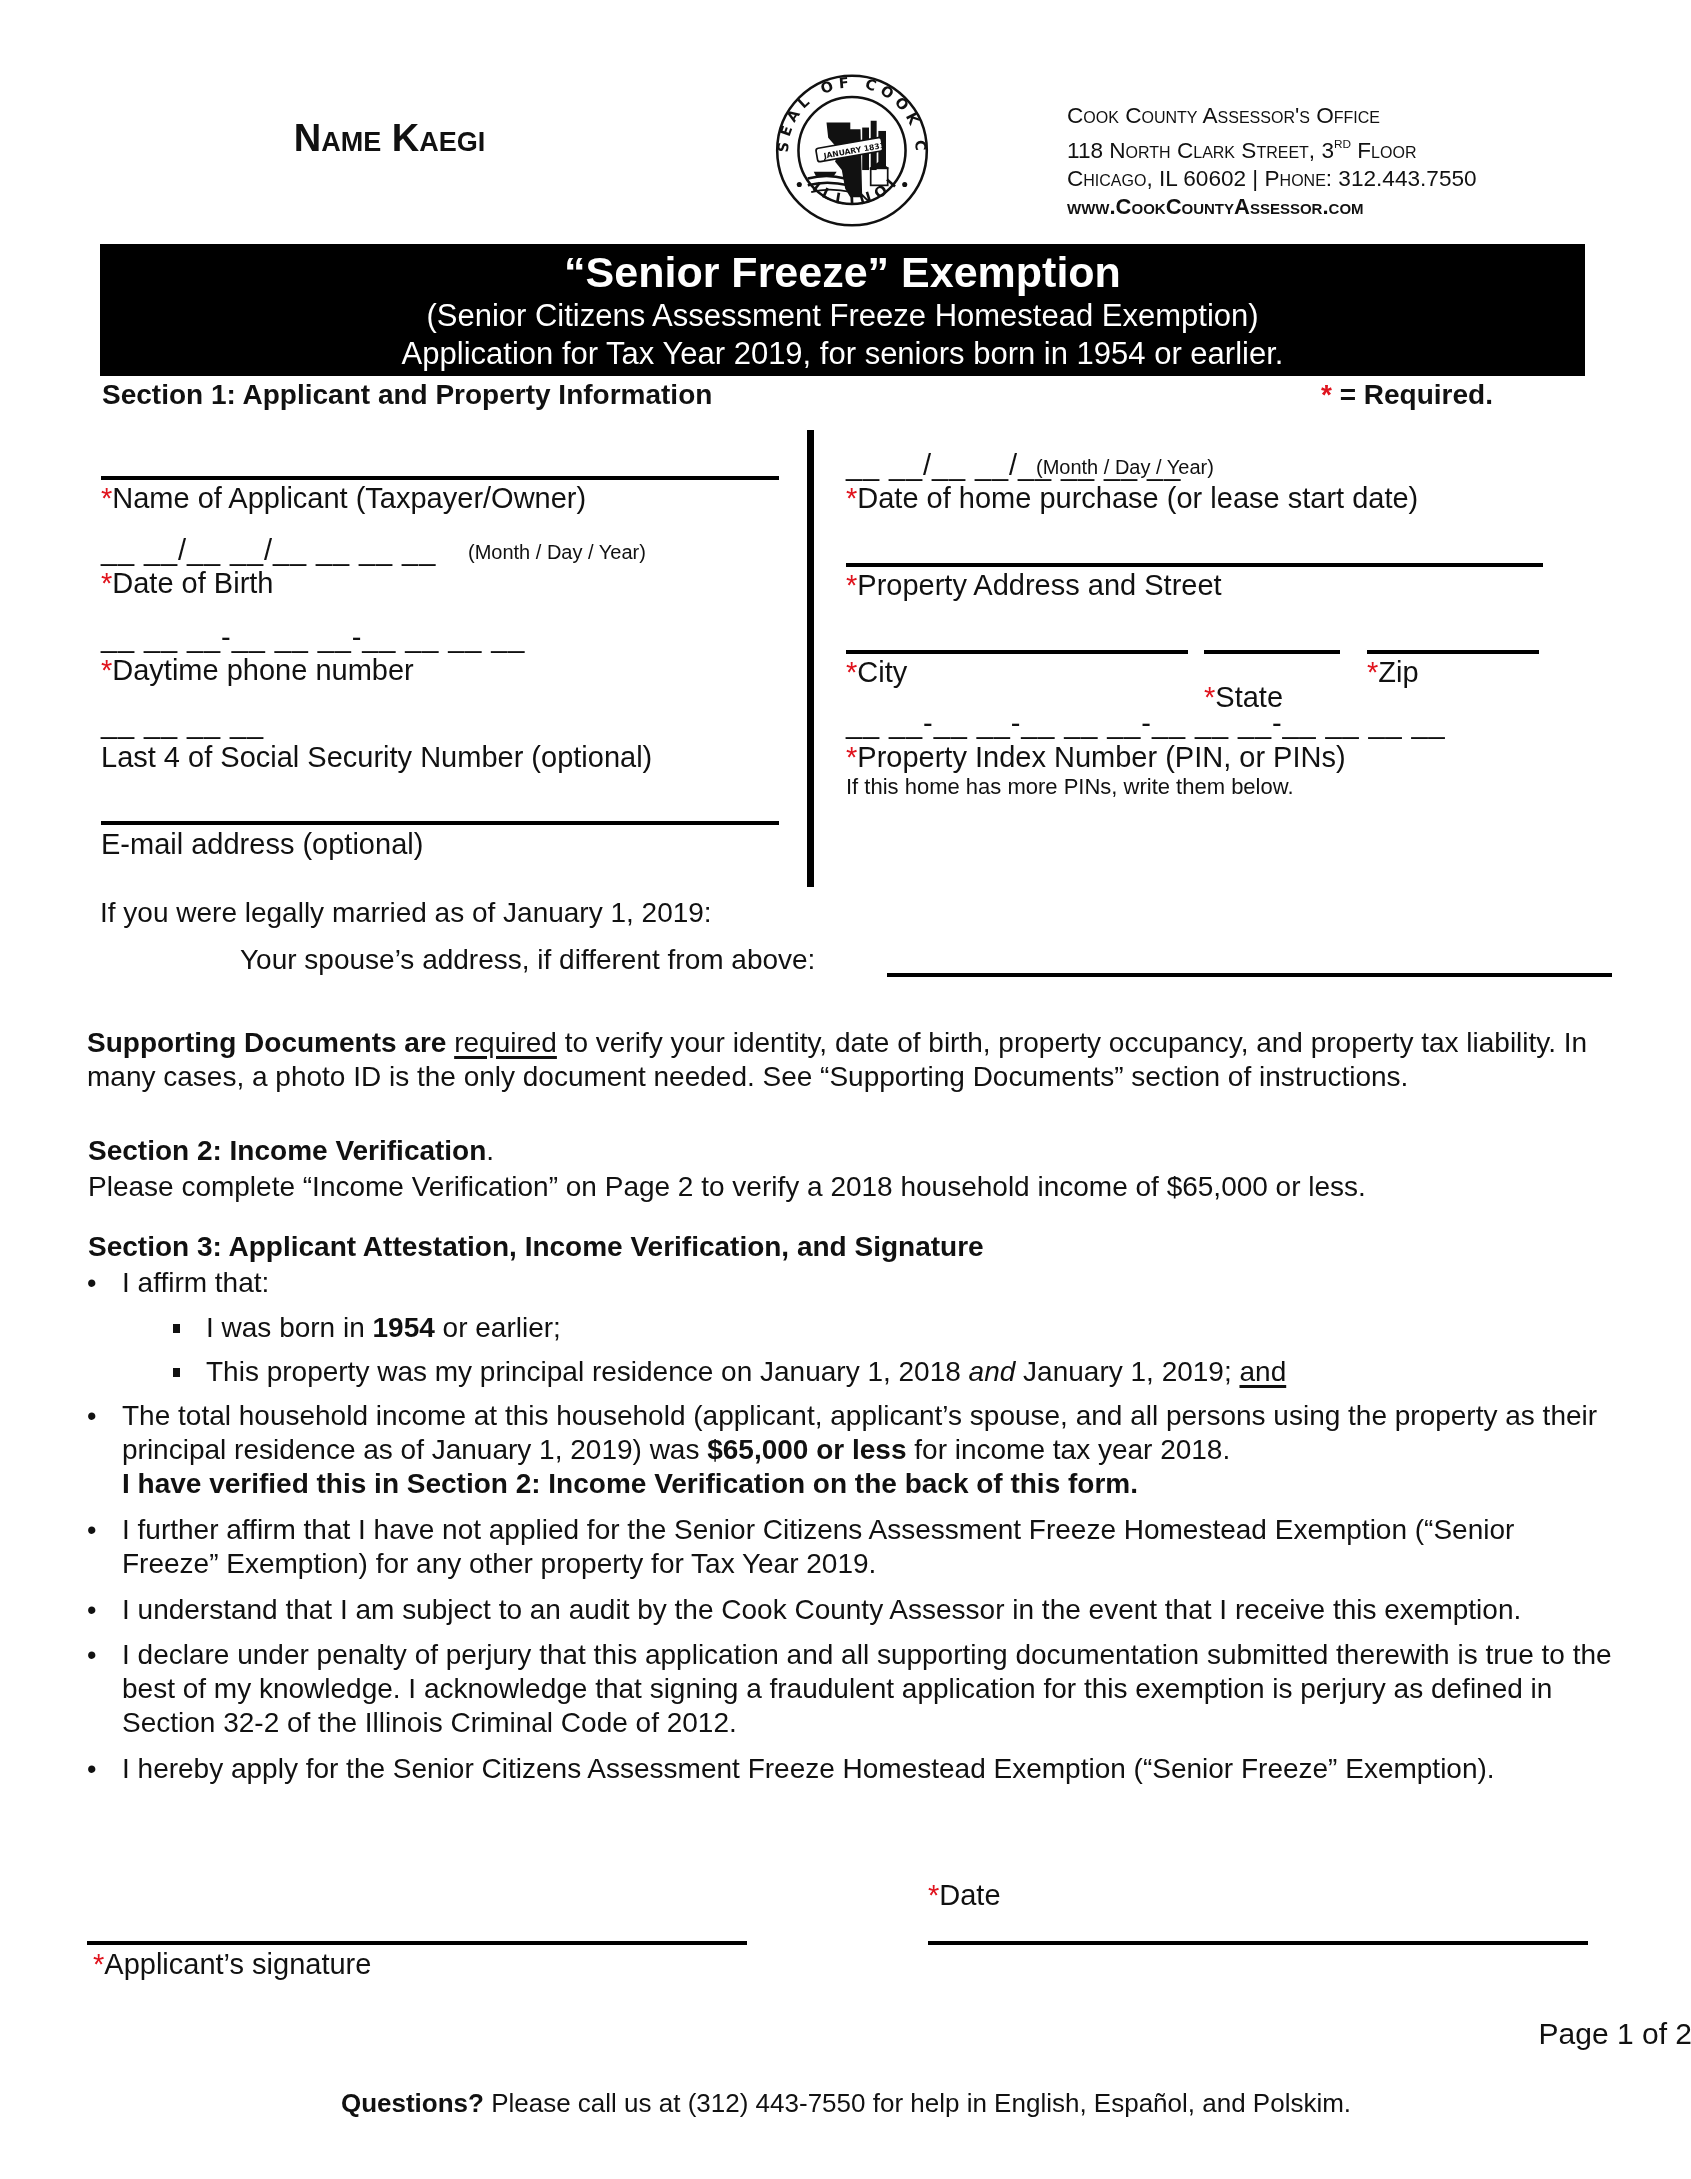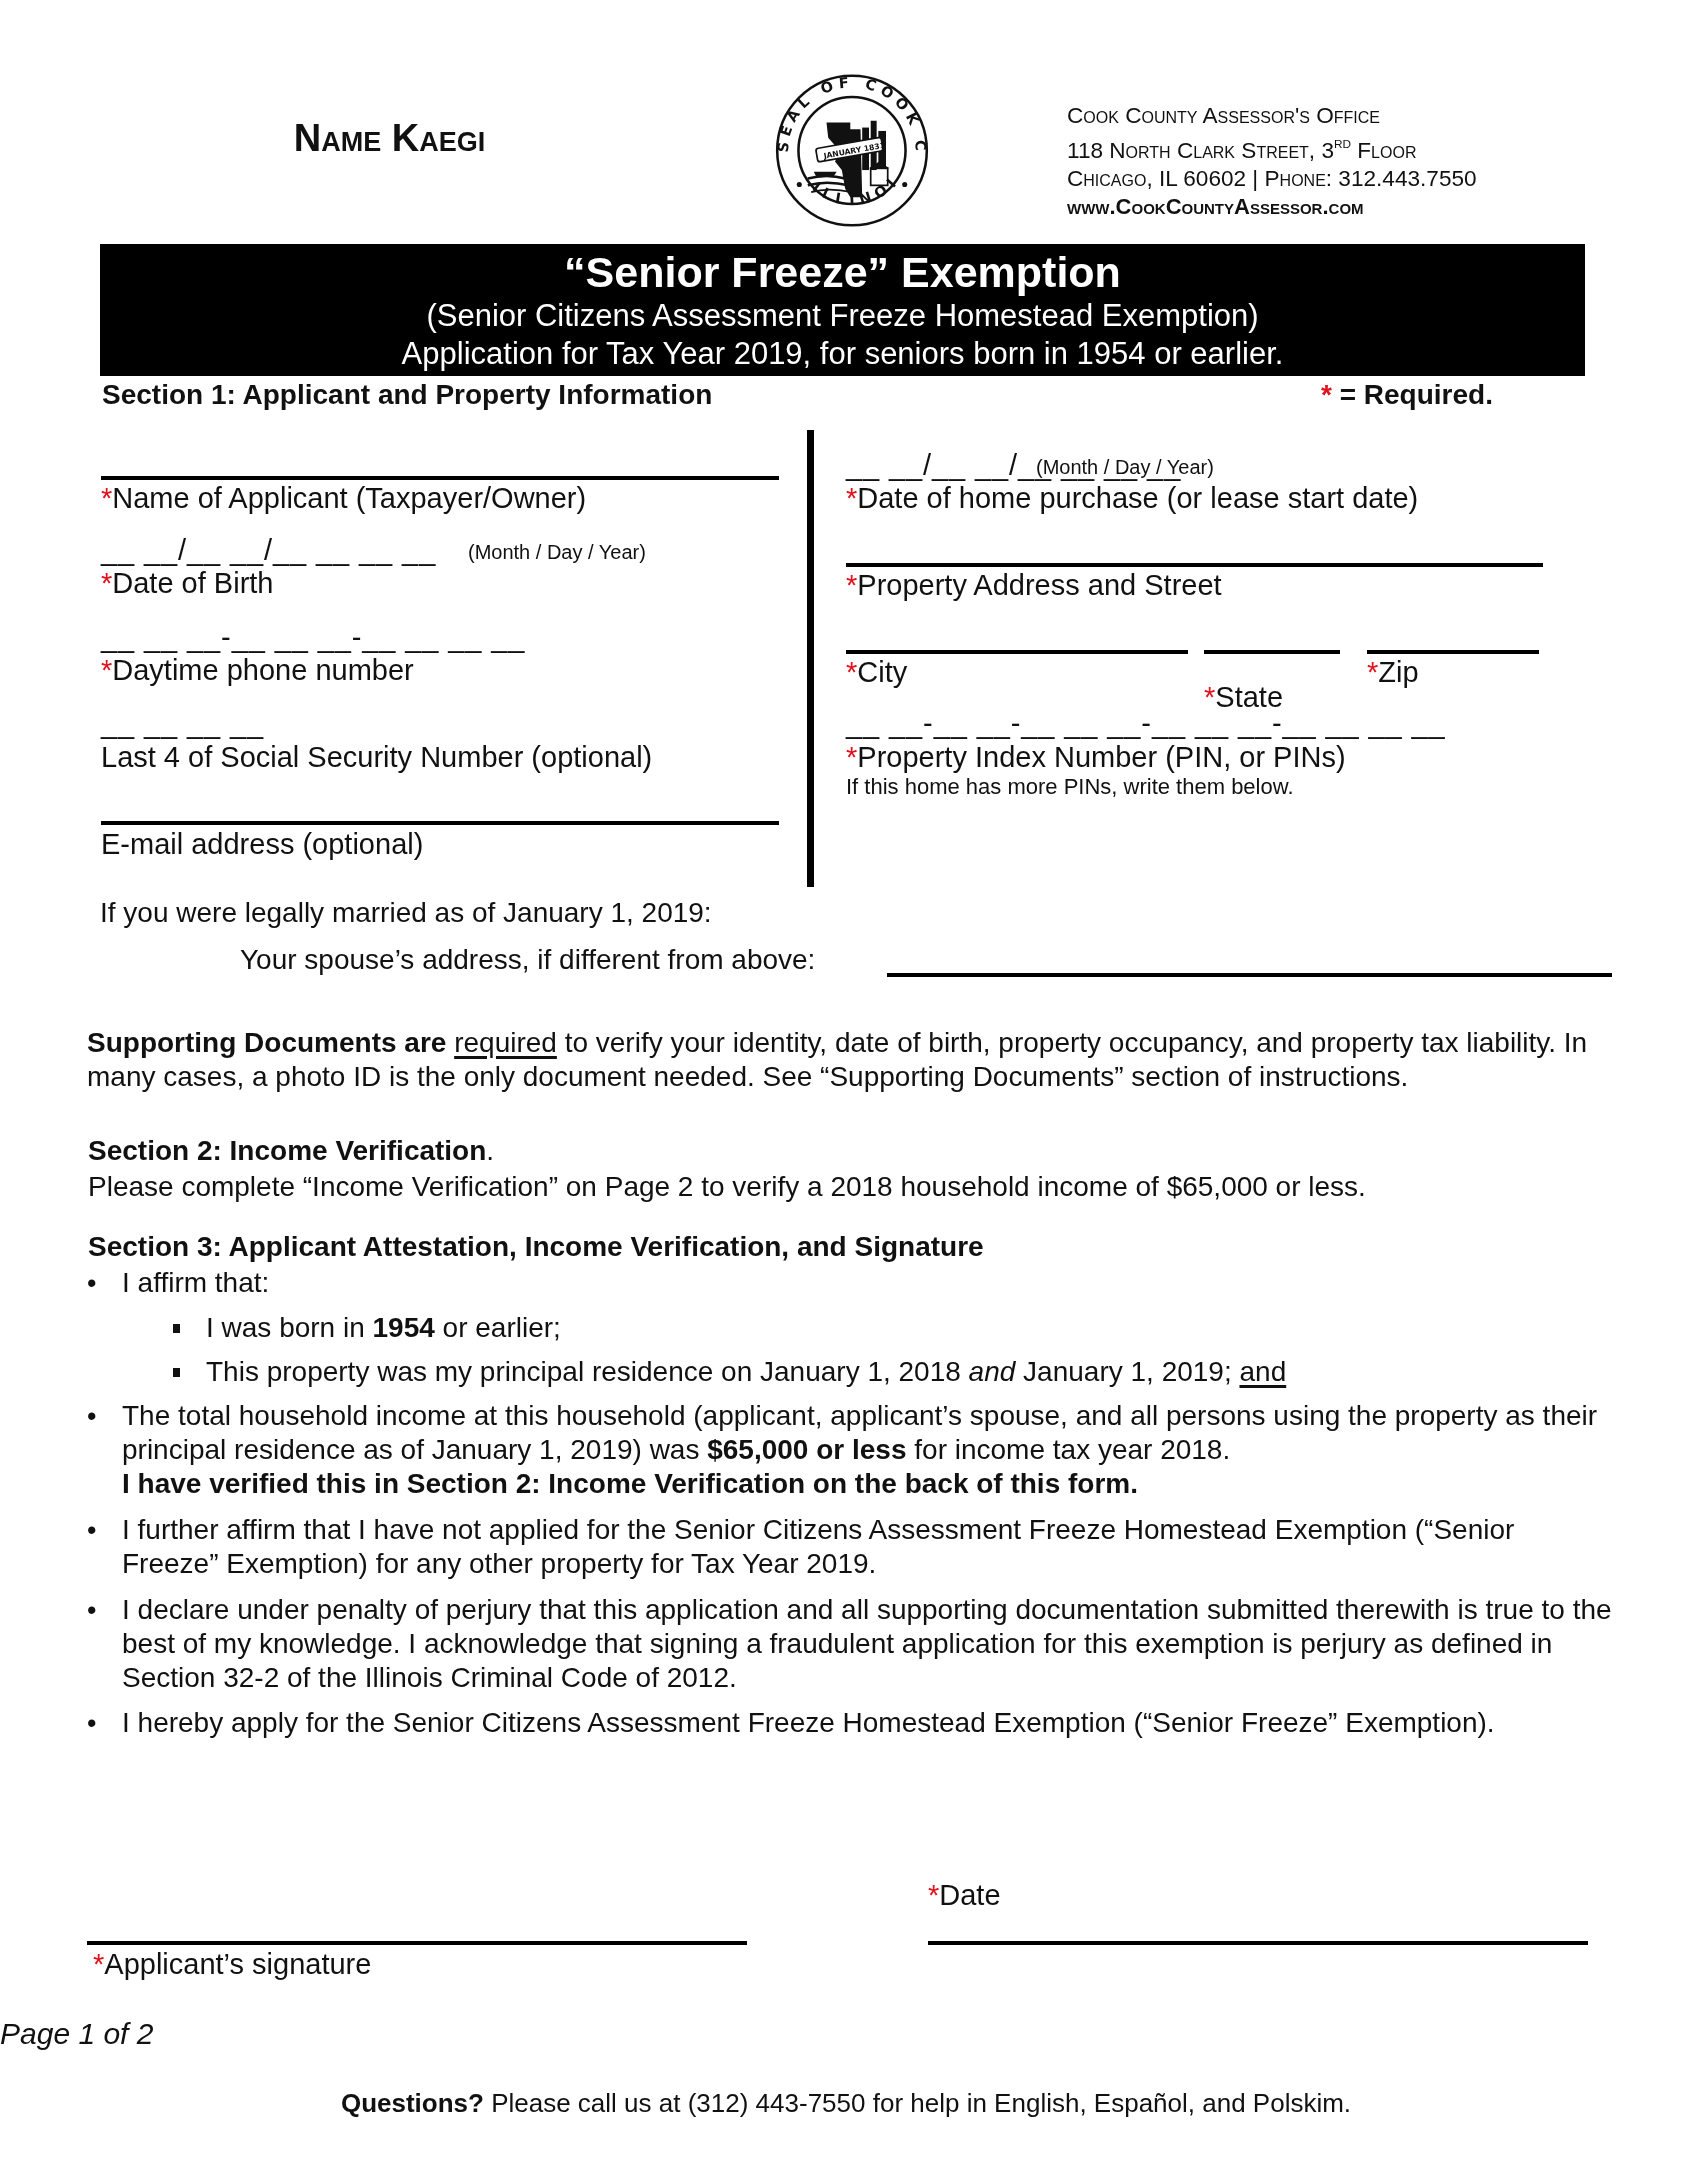--- a/index.html
+++ b/index.html
@@ -40,21 +40,21 @@
 
   
   .para { position: absolute; font-size: 28px; line-height: 34px; }
   ul.bul { position: absolute; list-style: none; }
   ul.bul > li { position: relative; padding-left: 35px; font-size: 28px; line-height: 34px; margin-bottom: 11.8px; }
   ul.bul > li::before { content: "\2022"; position: absolute; left: 0; top: 0; font-size: 27px; }
   ul.sub { list-style: none; margin-top: 11px; }
   ul.sub > li { position: relative; padding-left: 84px; font-size: 28px; line-height: 34px; margin-bottom: 10px; }
   ul.sub > li::before { content: ""; position: absolute; left: 51px; top: 12.7px; width: 7.2px; height: 9px; background: #111; }
 
-  #footer-page { left: 0; width: 1692px; top: 2017px; text-align: left; font-size: 30px; font-style: italic; }
+  #footer-page { left: 0; width: 1692px; top: 2017px; text-align: right; font-size: 30px; }
   #footer-q { left: 0; width: 1692px; top: 2088px; text-align: center; font-size: 26px; }
 </style>
 </head>
 <body>
 
 <div id="hdr-title" class="abs">
   <span class="line2">Name Kaegi</span>
 </div>
 
 <svg id="seal" class="abs" viewBox="0 0 200 190">
@@ -152,20 +152,21 @@
 <ul class="bul" style="left:87px; top:1266px; width:1529px;">
   <li>
     <span>I affirm that:</span>
     <ul class="sub">
       <li><span>I was born in </span><span class="b">1954</span><span> or earlier;</span></li>
       <li><span>This property was my principal residence on January 1, 2018 </span><span class="i">and</span><span> January 1, 2019; </span><span class="u">and</span></li>
     </ul>
   </li>
   <li style="margin-top:-1.8px;"><span>The total household income at this household (applicant, applicant’s spouse, and all persons using the property as their principal residence as of January 1, 2019) was </span><span class="b">$65,000 or less</span><span> for income tax year 2018.</span><br><span class="b">I have verified this in Section 2: Income Verification on the back of this form.</span></li>
   <li>I further affirm that I have not applied for the Senior Citizens Assessment Freeze Homestead Exemption (“Senior Freeze” Exemption) for any other property for Tax Year 2019.</li>
+  <li>I understand that I am subject to an audit by the Cook County Assessor in the event that I receive this exemption.</li>
   <li>I declare under penalty of perjury that this application and all supporting documentation submitted therewith is true to the best of my knowledge. I acknowledge that signing a fraudulent application for this exemption is perjury as defined in Section 32-2 of the Illinois Criminal Code of 2012.</li>
   <li>I hereby apply for the Senior Citizens Assessment Freeze Homestead Exemption (“Senior Freeze” Exemption).</li>
 </ul>
 
 <div class="line" style="left:87px; top:1941px; width:660px;"></div>
 <div class="label" style="left:93px; top:1947px;"><span class="req">*</span><span>Applicant’s signature</span></div>
 <div class="line" style="left:928px; top:1941px; width:660px;"></div>
 <div class="label" style="left:928px; top:1878px;"><span class="req">*</span><span>Date</span></div>
 
 <div id="footer-page" class="abs">Page 1 of 2</div>

